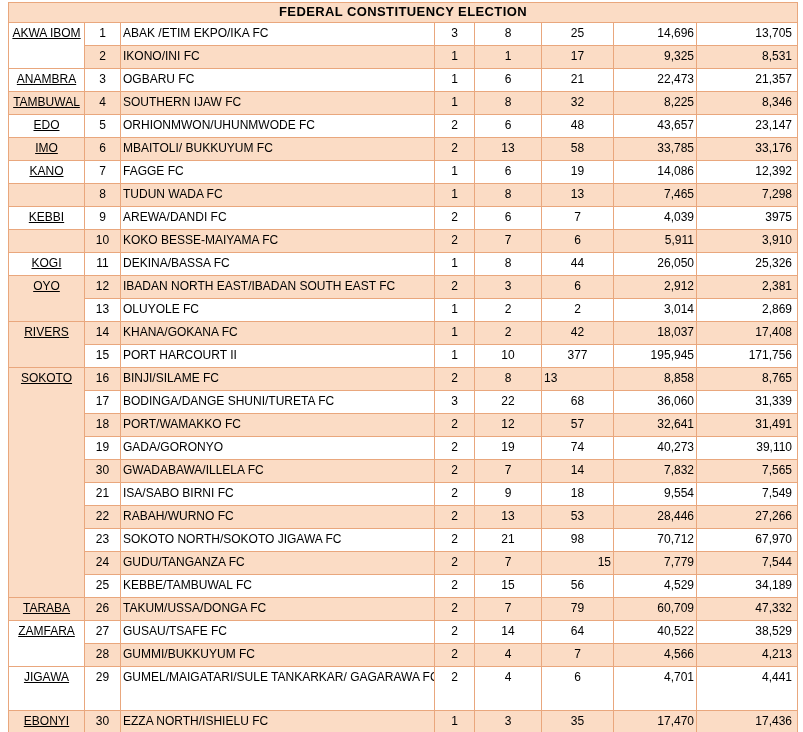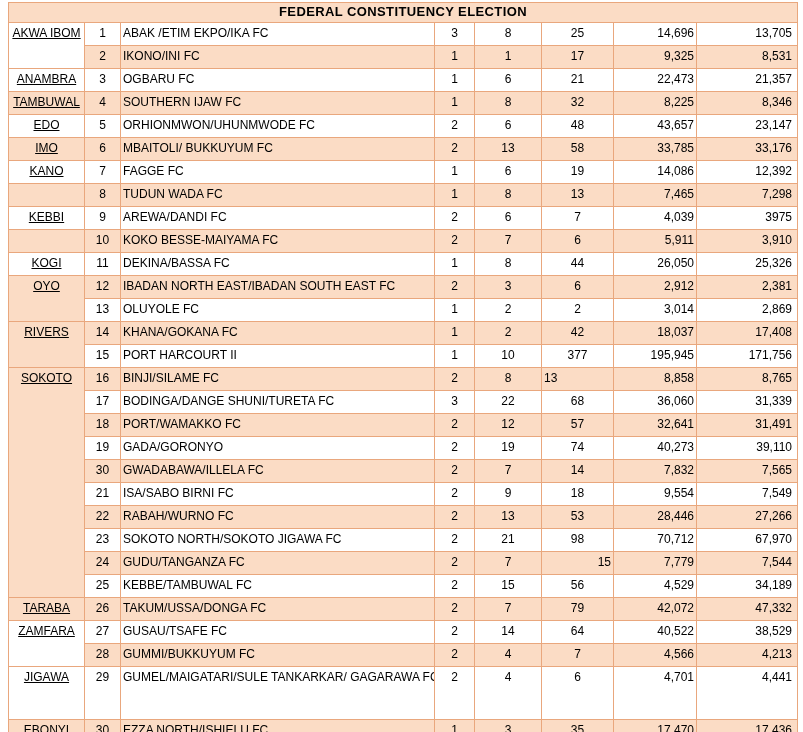--- a/index.html
+++ b/index.html
@@ -28,21 +28,21 @@
   }
   thead td.title-cell {
     font-weight: bold;
     font-size: 13px;
     letter-spacing: 0.4px;
     text-align: center;
     height: 20px;
     padding: 2px 0 2px 0;
   }
   tbody tr { height: 23px; }
-  tbody tr.tall { height: 53px; }
+  tbody tr.tall { height: 44px; }
 
   .peach { background: #fbdcc5; }
   .white { background: #ffffff; }
 
   td.state { text-align: center; padding-left: 5px; text-decoration: underline; }
   td.no    { text-align: center; }
   td.name  { text-align: left; padding-left: 6px; }
   td.num-c { text-align: center; }
   td.num-r { text-align: right; padding-right: 8px; }
   td.num-r.last { padding-right: 5px; margin-top: 32px; }
@@ -308,21 +308,21 @@
           <td class="num-r white">4,529</td>
           <td class="num-r last white">34,189</td>
         </tr>
         <tr>
           <td class="state peach">TARABA</td>
           <td class="no peach">26</td>
           <td class="name peach">TAKUM/USSA/DONGA FC</td>
           <td class="num-c peach">2</td>
           <td class="num-c peach">7</td>
           <td class="num-c peach">79</td>
-          <td class="num-r peach">42,072</td>
+          <td class="num-r peach">60,709</td>
           <td class="num-r last peach">47,332</td>
         </tr>
         <tr>
           <td class="state white" rowspan="2">ZAMFARA</td>
           <td class="no white">27</td>
           <td class="name white">GUSAU/TSAFE FC</td>
           <td class="num-c white">2</td>
           <td class="num-c white">14</td>
           <td class="num-c white">64</td>
           <td class="num-r white">40,522</td>

